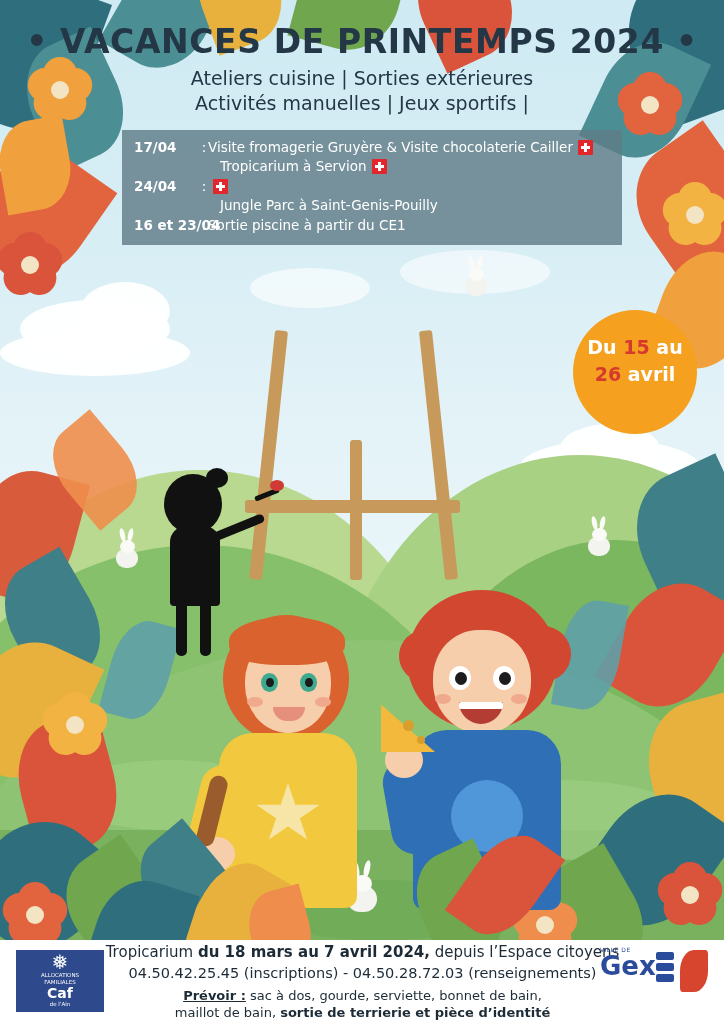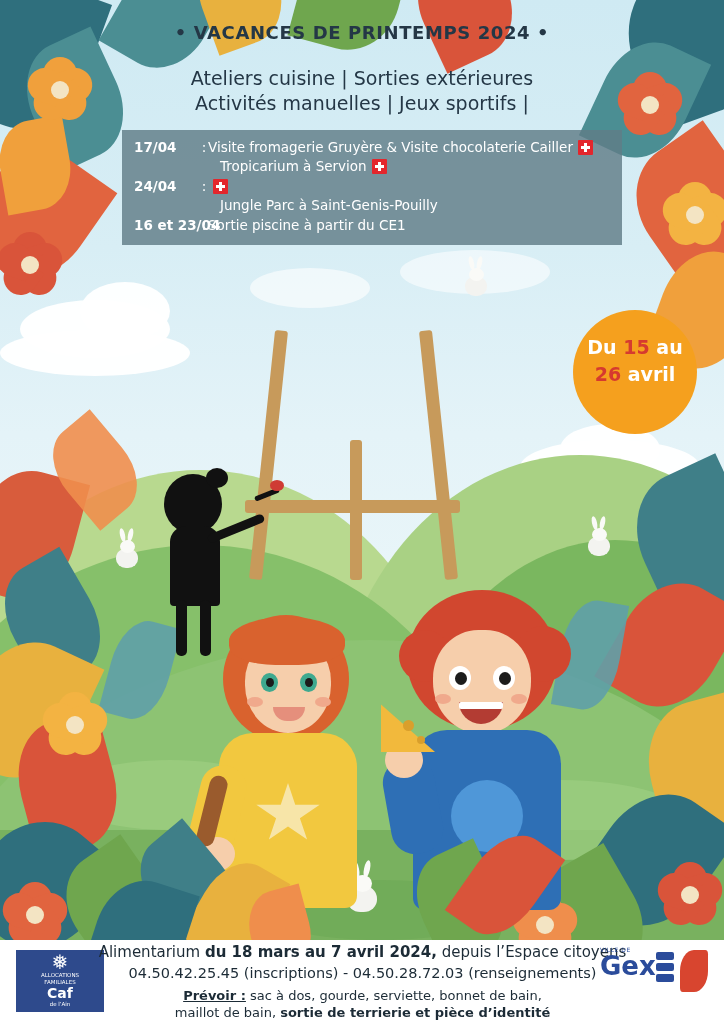--- a/index.html
+++ b/index.html
@@ -100,21 +100,21 @@
   }
 
   
   .title-main {
     position: absolute;
     left: 0; top: 22px;
     width: 724px;
     text-align: center;
     font-family: "DejaVu Sans", sans-serif;
     font-weight: bold;
-    font-size: 18px;
+    font-size: 33px;
     letter-spacing: 0.6px;
     color: #243746;
   }
   .subtitle {
     position: absolute;
     left: 0; top: 66px;
     width: 724px;
     text-align: center;
     font-family: "DejaVu Sans", sans-serif;
     font-size: 19px;
@@ -604,21 +604,21 @@
   <div class="caf-logo">
     <span class="caf-snow">❅</span>
     <div>ALLOCATIONS</div>
     <div>FAMILIALES</div>
     <div class="caf-big">Caf</div>
     <div>de l’Ain</div>
   </div>
 
   <div class="footer-text">
     <div class="f-line1">
-      <span>Alimentarium </span><span class="b">du 18 mars au 7 avril 2024,</span><span> depuis l’Espace citoyens</span>
+      <span>Tropicarium </span><span class="b">du 18 mars au 7 avril 2024,</span><span> depuis l’Espace citoyens</span>
     </div>
     <div class="f-line2">04.50.42.25.45 (inscriptions) - 04.50.28.72.03 (renseignements)</div>
     <div class="f-line3">
       <span class="u b">Prévoir :</span><span> sac à dos, gourde, serviette, bonnet de bain,</span>
       <div>
         <span>maillot de bain, </span><span class="b">sortie de terrierie et pièce d’identité</span>
       </div>
     </div>
   </div>
 

